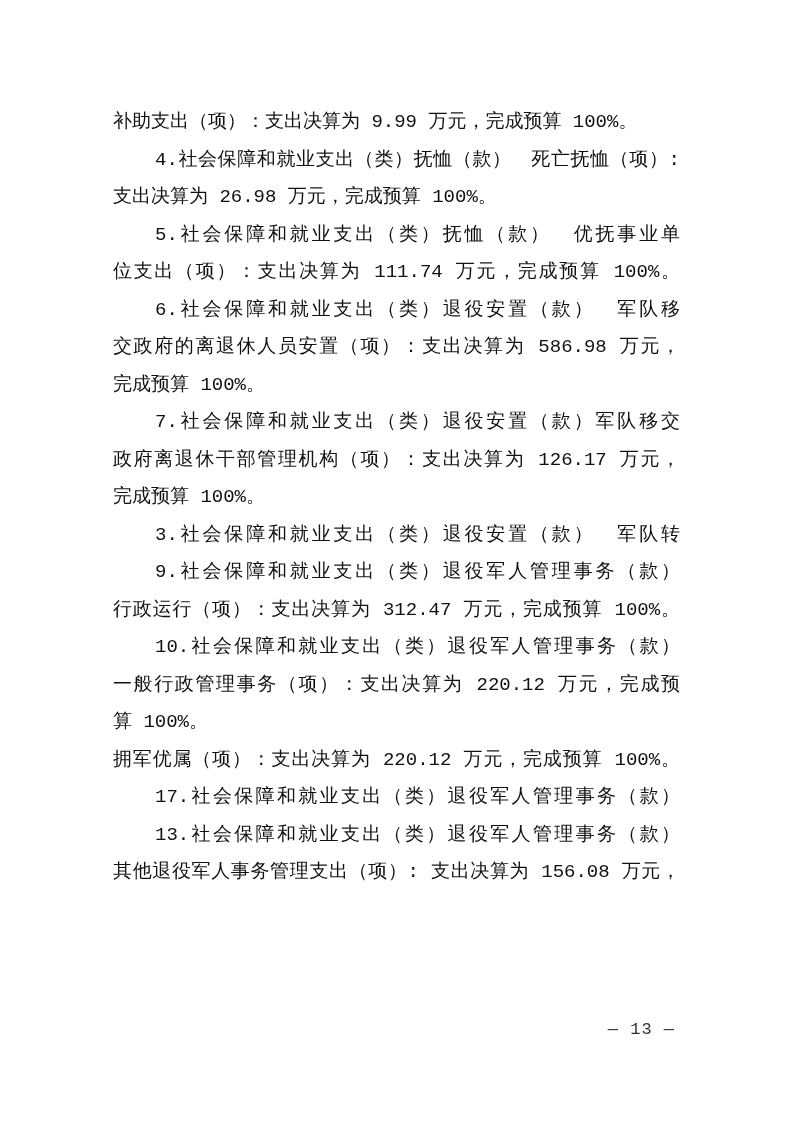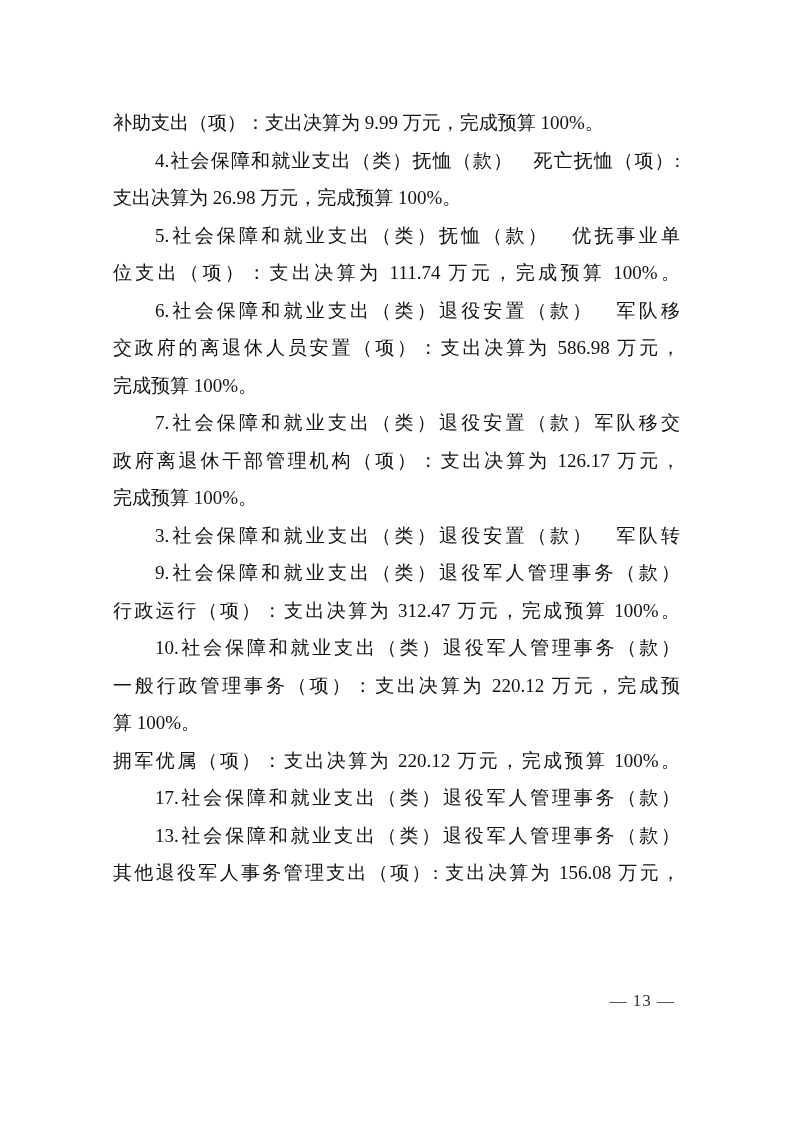--- a/index.html
+++ b/index.html
@@ -6,21 +6,21 @@
     margin: 0;
     padding: 0;
     background: #ffffff;
   }
   .page {
     position: relative;
     width: 793px;
     height: 1122px;
     background: #ffffff;
     color: #111111;
-    font-family: Liberation Serif, serif;
+    font-family: Liberation Mono, monospace;
     overflow: hidden;
   }
   .text-block {
     position: absolute;
     left: 113px;
     top: 104px;
     width: 567px;
   }
   .line {
     height: 37.5px;
@@ -33,21 +33,21 @@
   .line.fill {
     white-space: normal;
     text-align: justify;
     text-align-last: justify;
   }
   .line.indent {
     padding-left: 42px;
   }
   .page-footer {
     position: absolute;
-    top: 991px;
+    top: 1020px;
     right: 118px;
     font-size: 17px;
     line-height: 20px;
     color: #333333;
     letter-spacing: 1px;
   }
 </style>
 </head>
 <body>
 

